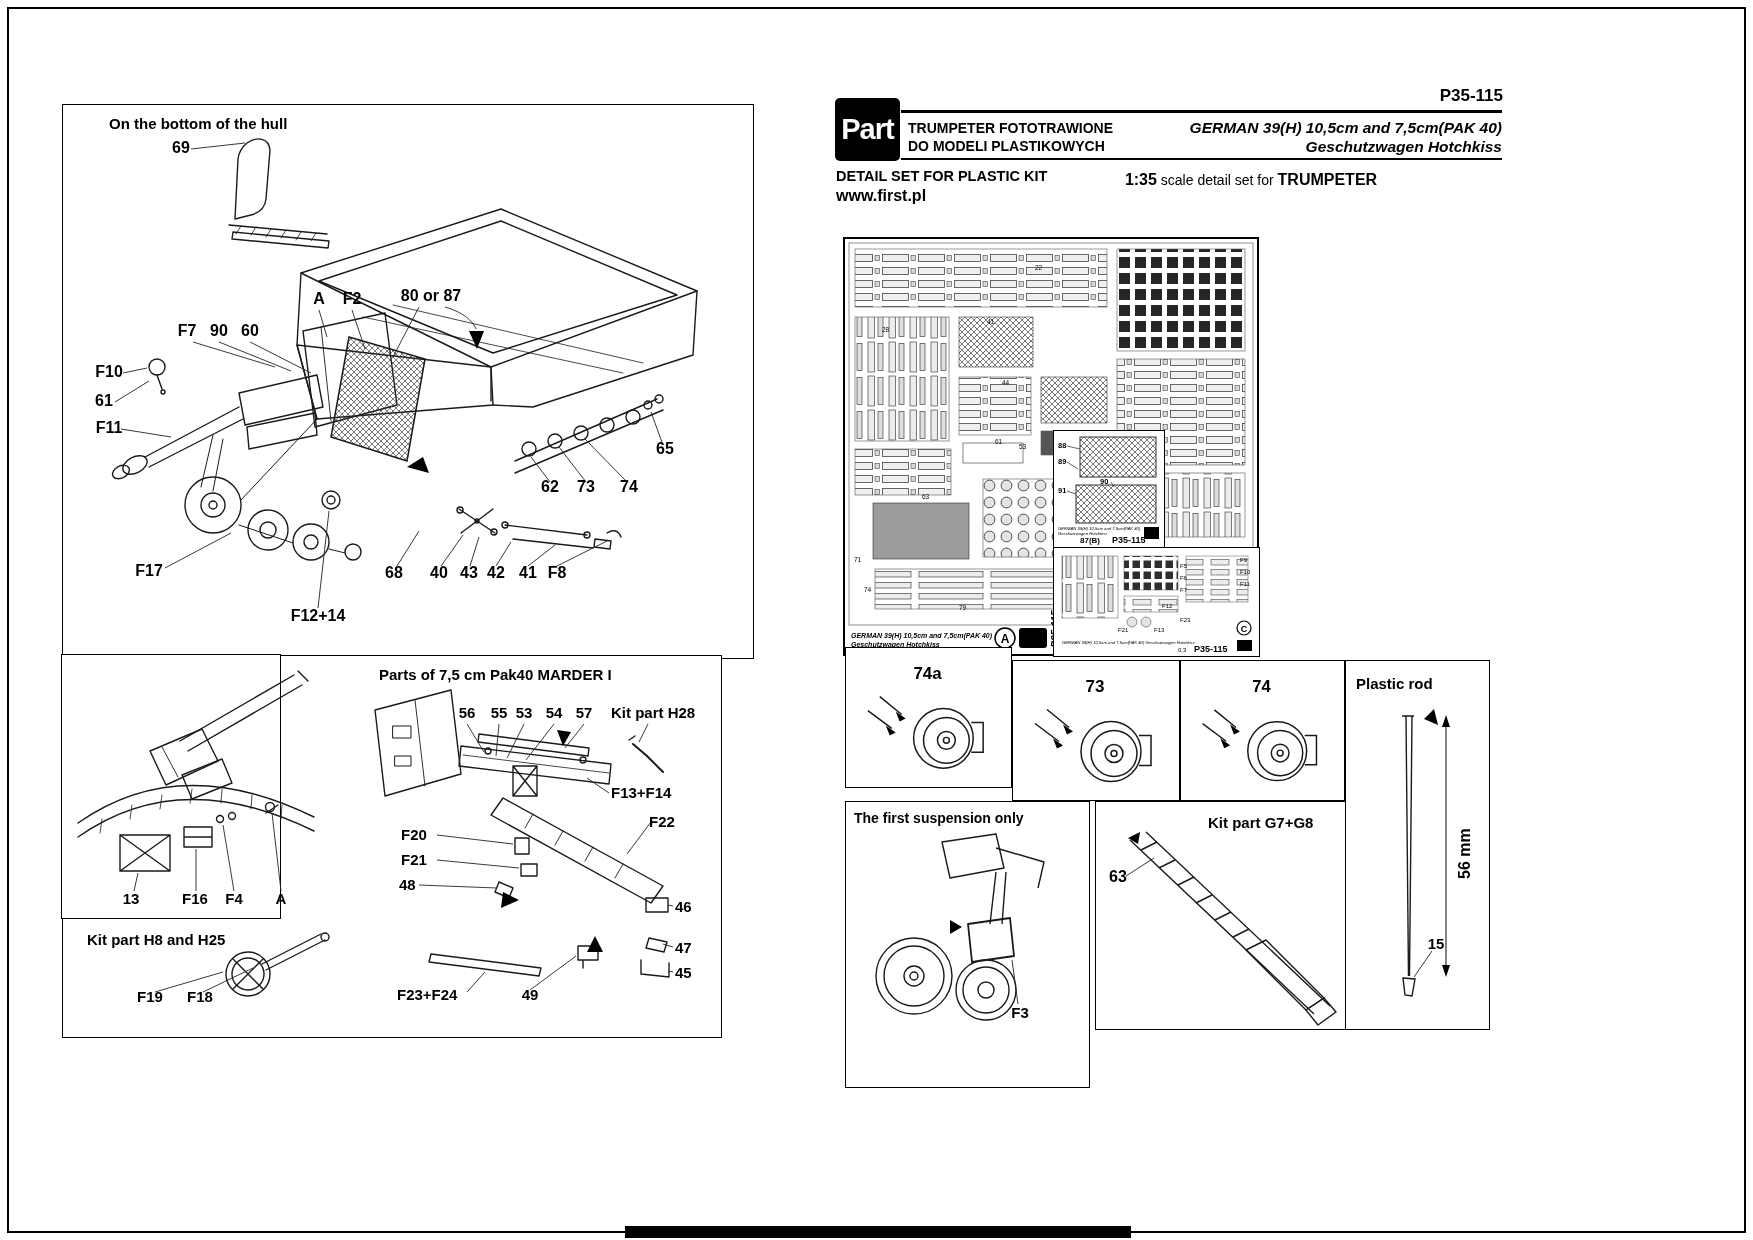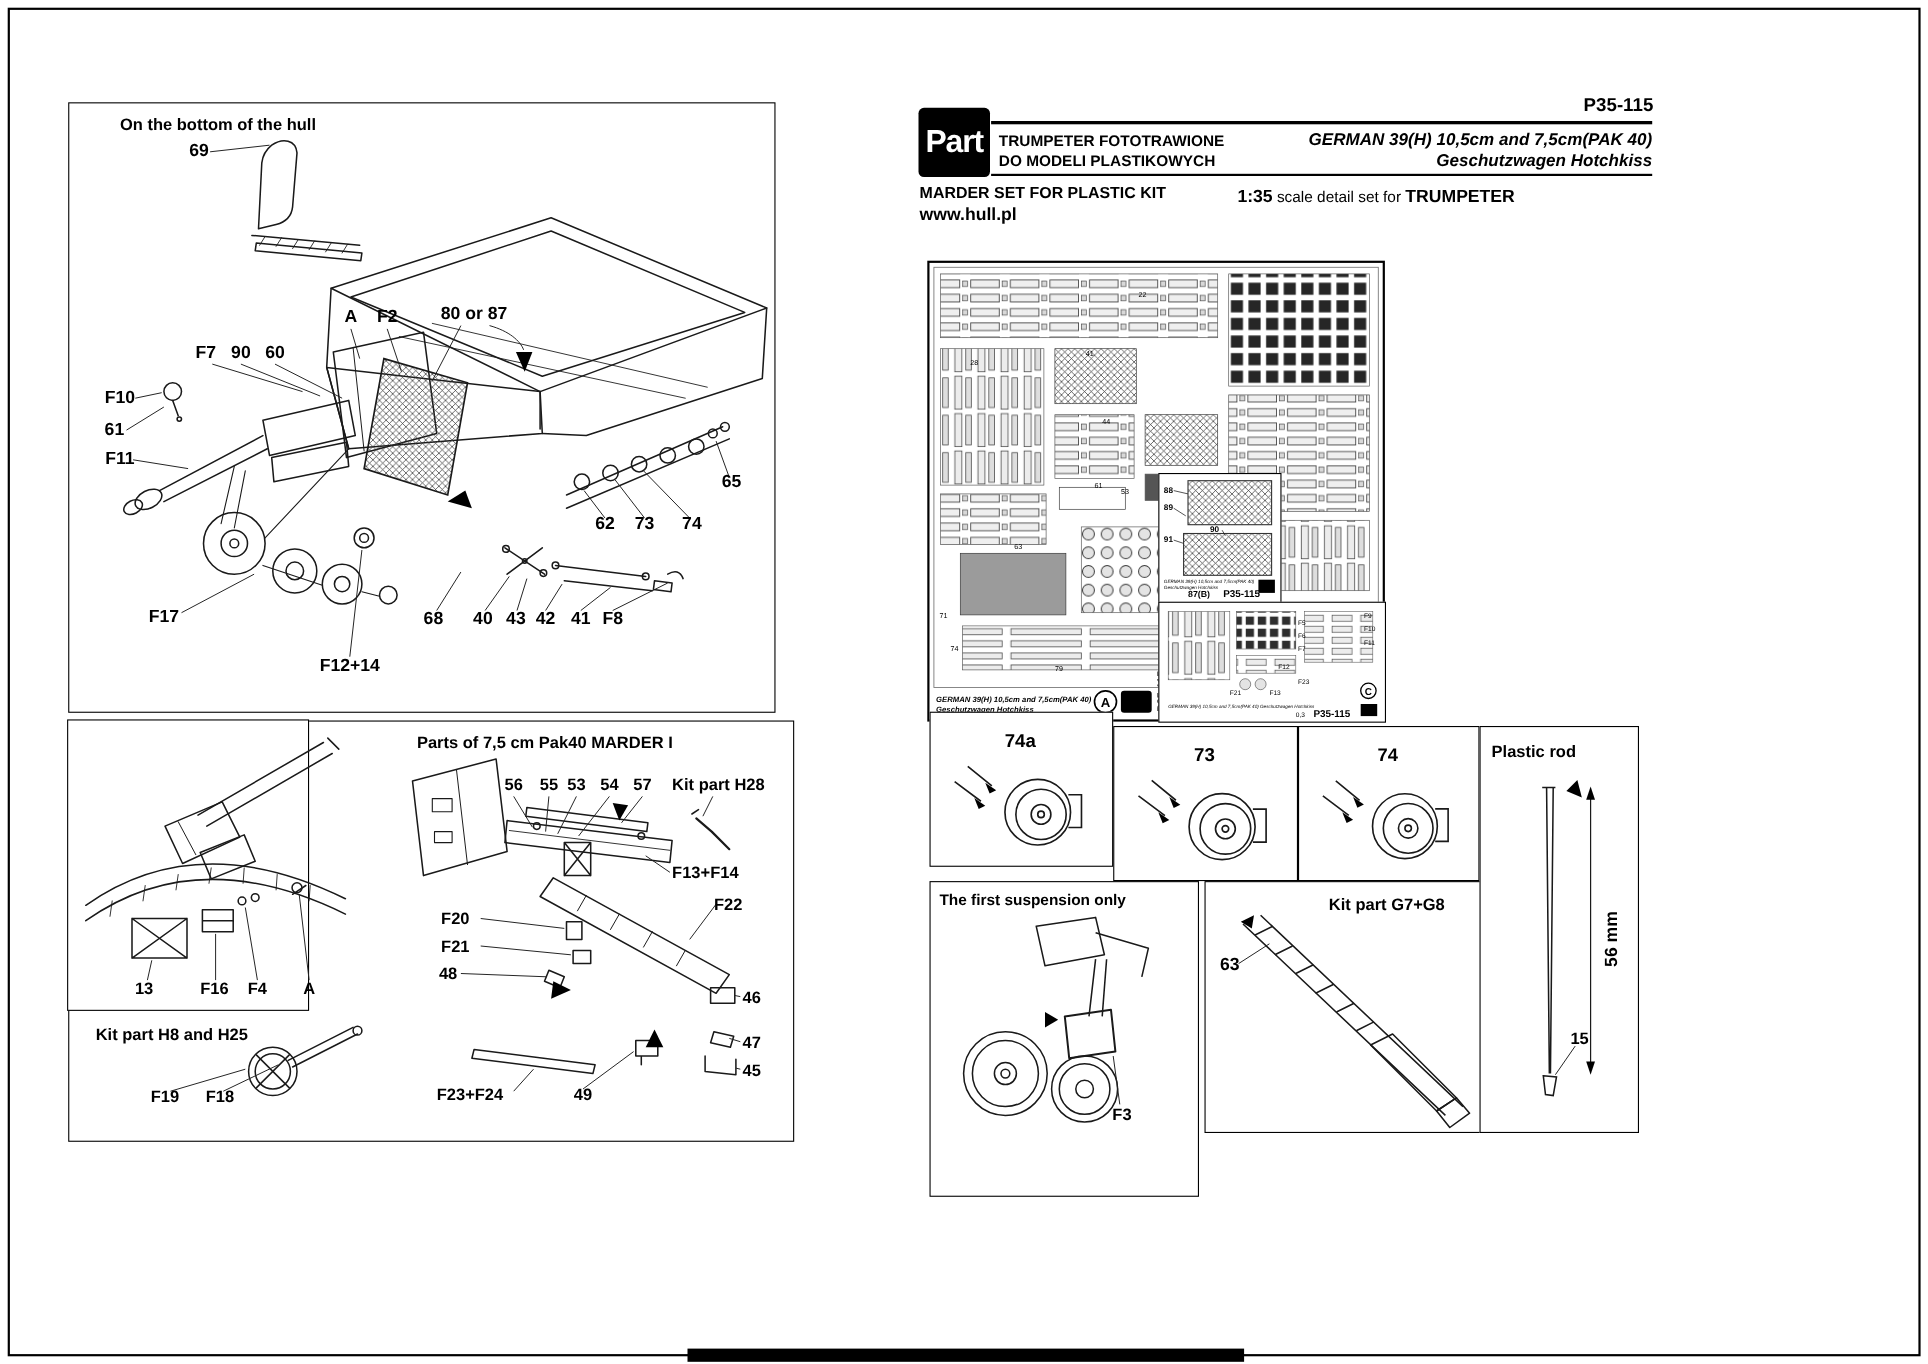--- a/index.html
+++ b/index.html
@@ -70,27 +70,27 @@
 <div class="hdrline" style="left:901px;top:110px;width:601px;height:3px"></div>
 <div class="polish">
   <div>TRUMPETER FOTOTRAWIONE</div>
   <div>DO MODELI PLASTIKOWYCH</div>
 </div>
 <div class="ktitle">
   <div>GERMAN 39(H)  10,5cm  and 7,5cm(PAK 40)</div>
   <div>Geschutzwagen  Hotchkiss</div>
 </div>
 <div class="hdrline" style="left:901px;top:158px;width:601px;height:2px"></div>
-<div class="sub1">MARDER SET FOR PLASTIC KIT</div>
-<div class="sub2">www.hull.pl</div>
+<div class="sub1">DETAIL SET FOR PLASTIC KIT</div>
+<div class="sub2">www.first.pl</div>
 <div class="rsub">
   <span class="b">1:35</span><span> scale detail set for </span><span class="b">TRUMPETER</span>
 </div>
 
-<div class="box" style="left:62px;top:93px;width:643px;height:555px">
+<div class="box" style="left:62px;top:104px;width:692px;height:555px">
   <svg width="656" height="551" viewBox="0 0 656 551">
     <g stroke="#1a1a1a" stroke-width="1.4" fill="none" stroke-linejoin="round" stroke-linecap="round">
 
       <path d="M184,38 C194,31 206,33 207,45 L203,94 C202,103 196,108 188,110 L172,114 L175,54 C176,46 179,42 184,38 Z"></path>
       <line x1="166" y1="120" x2="264" y2="129"></line>
       <path d="M170,127 L266,136 L265,143 L169,134 Z"></path>
       <path d="M178,121 l-5,8 M193,122 l-5,8 M208,124 l-5,8 M223,125 l-5,8 M238,127 l-5,8 M253,128 l-5,8" stroke-width="0.8"></path>
 
       <path d="M238,168 L438,104 L634,186 L428,262 Z"></path>
       <path d="M256,176 L438,116 L614,190 L430,248 Z"></path>

